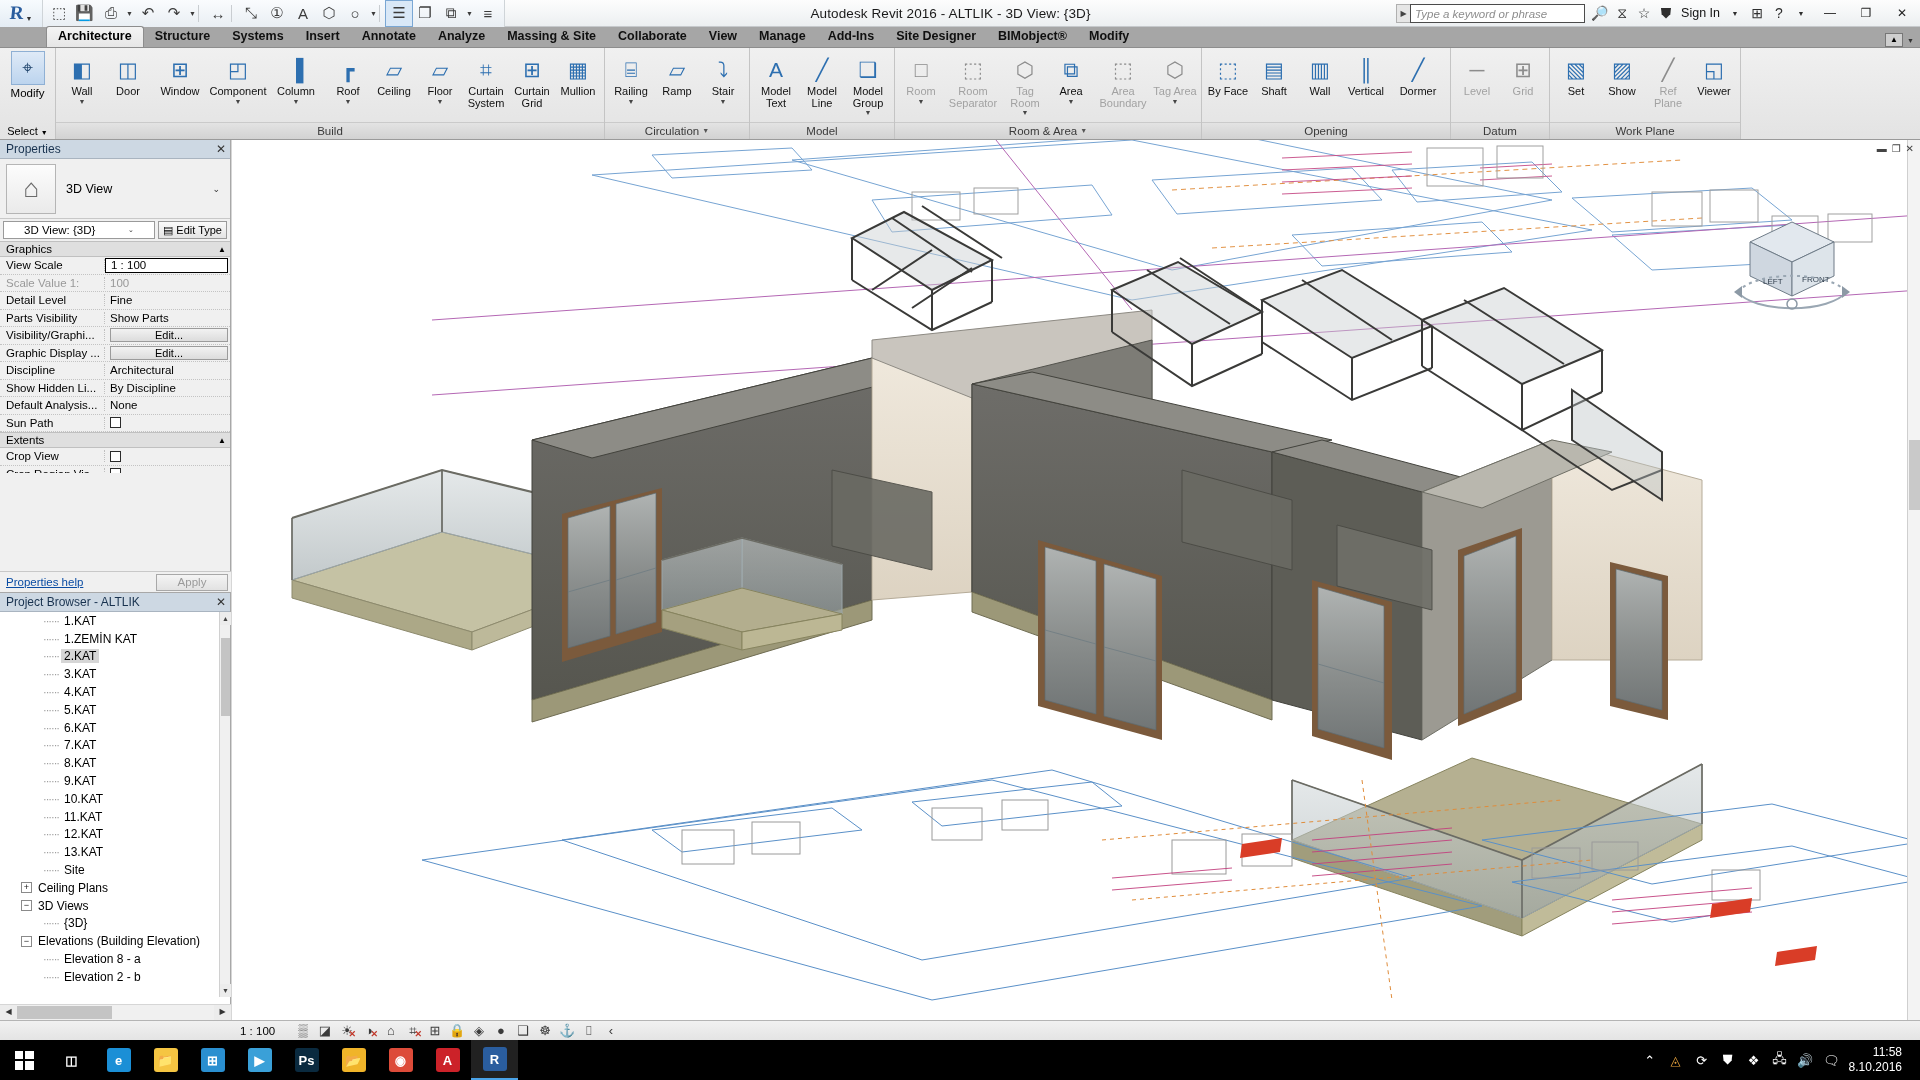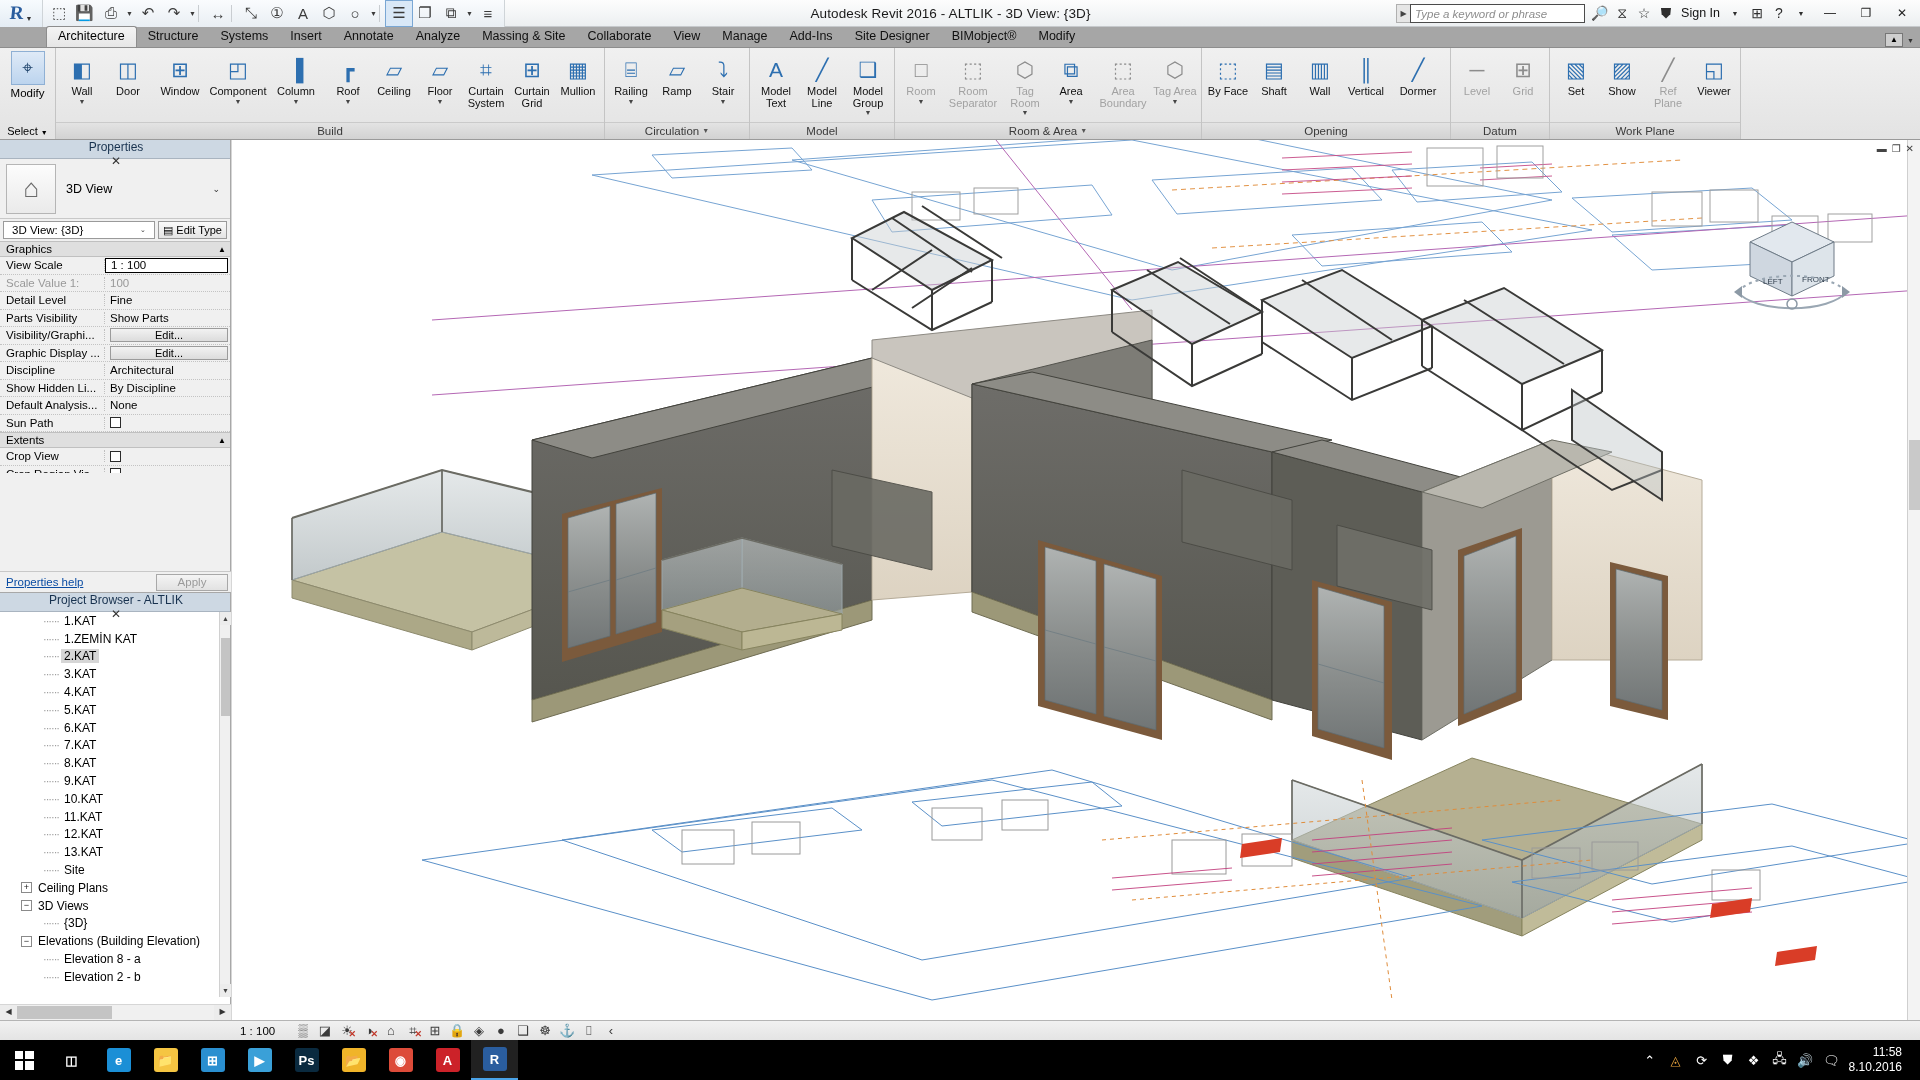--- a/index.html
+++ b/index.html
@@ -44,21 +44,21 @@
     font-style:italic; font-size:11.5px; color:#8d8d8d; padding:0 4px; line-height:18px;
   }
   .ti { width:22px; height:22px; display:flex; align-items:center; justify-content:center; font-size:14px; color:#2e2e2e; }
   .signin { font-size:12.5px; color:#111; padding:0 4px; }
   .winbtn { width:36px; height:26px; display:flex; align-items:center; justify-content:center; font-size:12px; color:#222; }
 
   
   .tabbar {
     position:absolute; left:0; top:27px; width:1920px; height:21px;
     background:#a6a6a6; border-bottom:1px solid #8d8d8d;
-    display:flex; align-items:flex-end; padding-left:46px;
+    display:flex; align-items:flex-end; padding-left:46px;font-weight:bold;
   }
   .tab {
     height:21px; line-height:20px; padding:0 11px; font-size:12.5px; color:#101010;
   }
   .tab.active {
     background:linear-gradient(#f4f4f4,#e6e6e6); color:#000;
     border:1px solid #8d8d8d; border-bottom:none; border-radius:3px 3px 0 0;
     height:21px; line-height:19px;
   }
   .tabbar-right { margin-left:auto; display:flex; align-items:center; padding-right:6px; }
@@ -108,37 +108,37 @@
   .tool-car { font-size:7px; color:#444; line-height:7px; }
 
   
   .props-panel {
     position:absolute; left:0; top:140px; width:231px; height:452px;
     background:#f0f0f0; border-right:1px solid #a8a8a8;
   }
   .dock-title {
     height:19px; background:#cdd8e3; border-bottom:1px solid #a9b4c0;
     display:flex; align-items:center; justify-content:space-between;
-    padding:0 4px 0 6px; font-size:12px; color:#18324f;flex-direction:column;
+    padding:0 4px 0 6px; font-size:12px; color:#18324f;
   }
   .dock-x { font-size:12px; color:#333; }
   .ptype {
     height:60px; display:flex; align-items:center; gap:10px; padding:4px 6px;
     background:#f0f0f0; border-bottom:1px solid #c8c8c8;
   }
   .ptype-ico {
     width:50px; height:50px; background:linear-gradient(#fcfcfc,#eaeaea);
     border:1px solid #b5b5b5; display:flex; align-items:center; justify-content:center; font-size:26px; color:#6b6b6b;
   }
   .ptype-lbl { font-size:12.5px; flex:1; }
   .ptype-car { font-size:9px; color:#333; padding-right:4px; }
   .pselect { display:flex; align-items:center; height:22px; padding:2px 3px; gap:3px; }
   .pcombo {
     flex:1; height:18px; border:1px solid #9a9a9a; background:#fff;
-    font-size:11.5px; padding:0 8px; display:flex; align-items:center; justify-content:space-between;
+    font-size:11.5px; padding:0 20px; display:flex; align-items:center; justify-content:space-between;
   }
   .pcombo .cv { font-size:7px; color:#333; }
   .editbtn {
     height:18px; border:1px solid #9a9a9a; background:linear-gradient(#fafafa,#e4e4e4);
     font-size:11px; display:flex; align-items:center; gap:3px; padding:0 4px;
   }
   .grid-sec {
     height:16px; background:#dfdfdf; border-top:1px solid #c0c0c0; border-bottom:1px solid #c0c0c0;
     display:flex; align-items:center; justify-content:space-between; padding:0 4px 0 6px;
     font-size:11.5px; color:#000;

